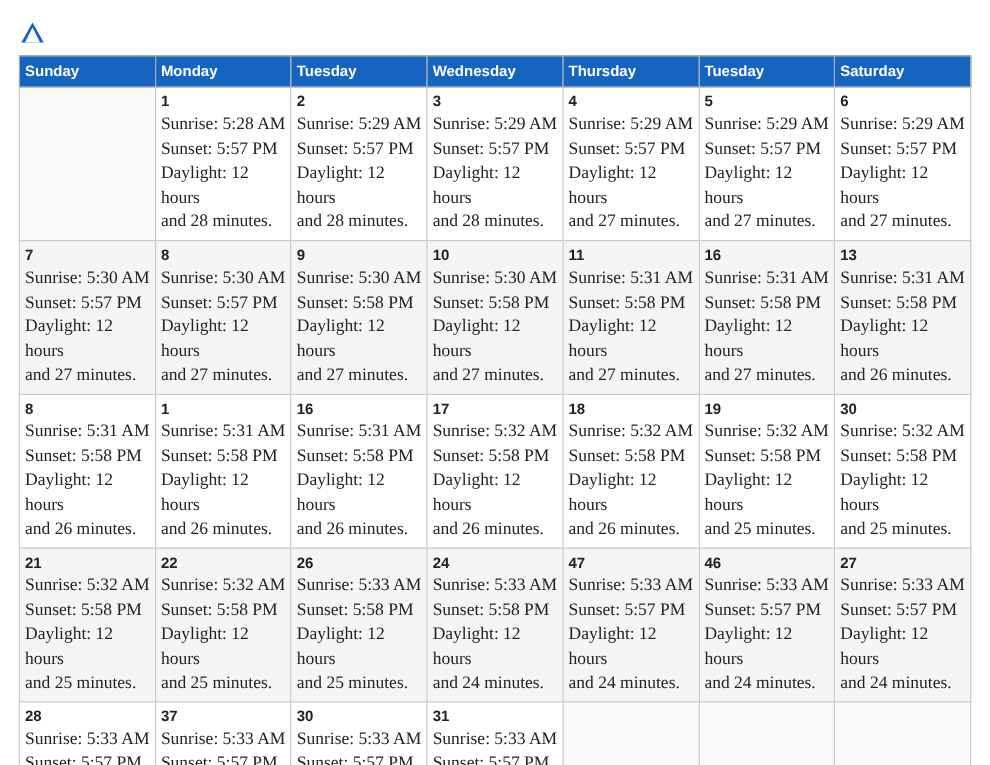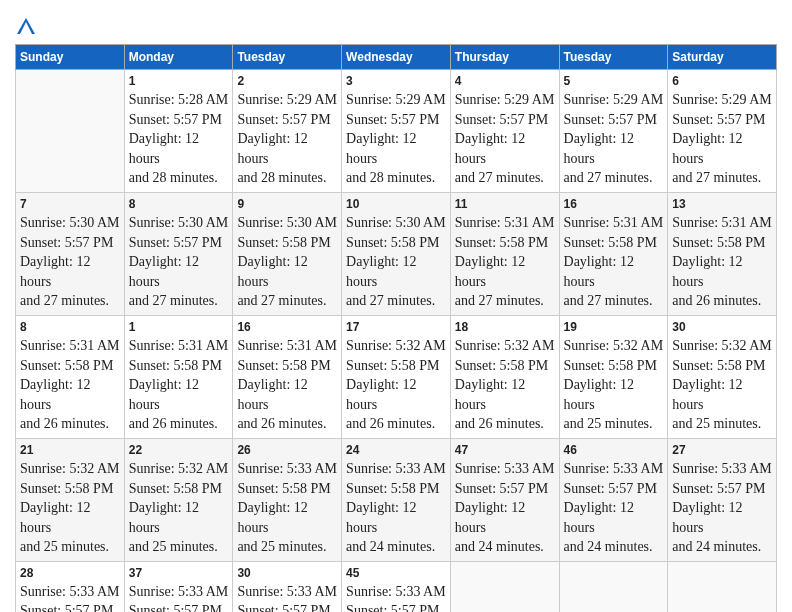--- a/index.html
+++ b/index.html
@@ -345,21 +345,21 @@
 and 23 minutes.</div>
         </td>
         <td>
           <span class="day-num">30</span>
           <div class="day-info" style="white-space: pre-line;">Sunrise: 5:33 AM
 Sunset: 5:57 PM
 Daylight: 12 hours
 and 23 minutes.</div>
         </td>
         <td>
-          <span class="day-num">45</span>
+          <span class="day-num">31</span>
           <div class="day-info" style="white-space: pre-line;">Sunrise: 5:33 AM
 Sunset: 5:57 PM
 Daylight: 12 hours
 and 23 minutes.</div>
         </td>
         <td class="empty-cell"></td>
         <td class="empty-cell"></td>
         <td class="empty-cell"></td>
       </tr>
     </tbody>

